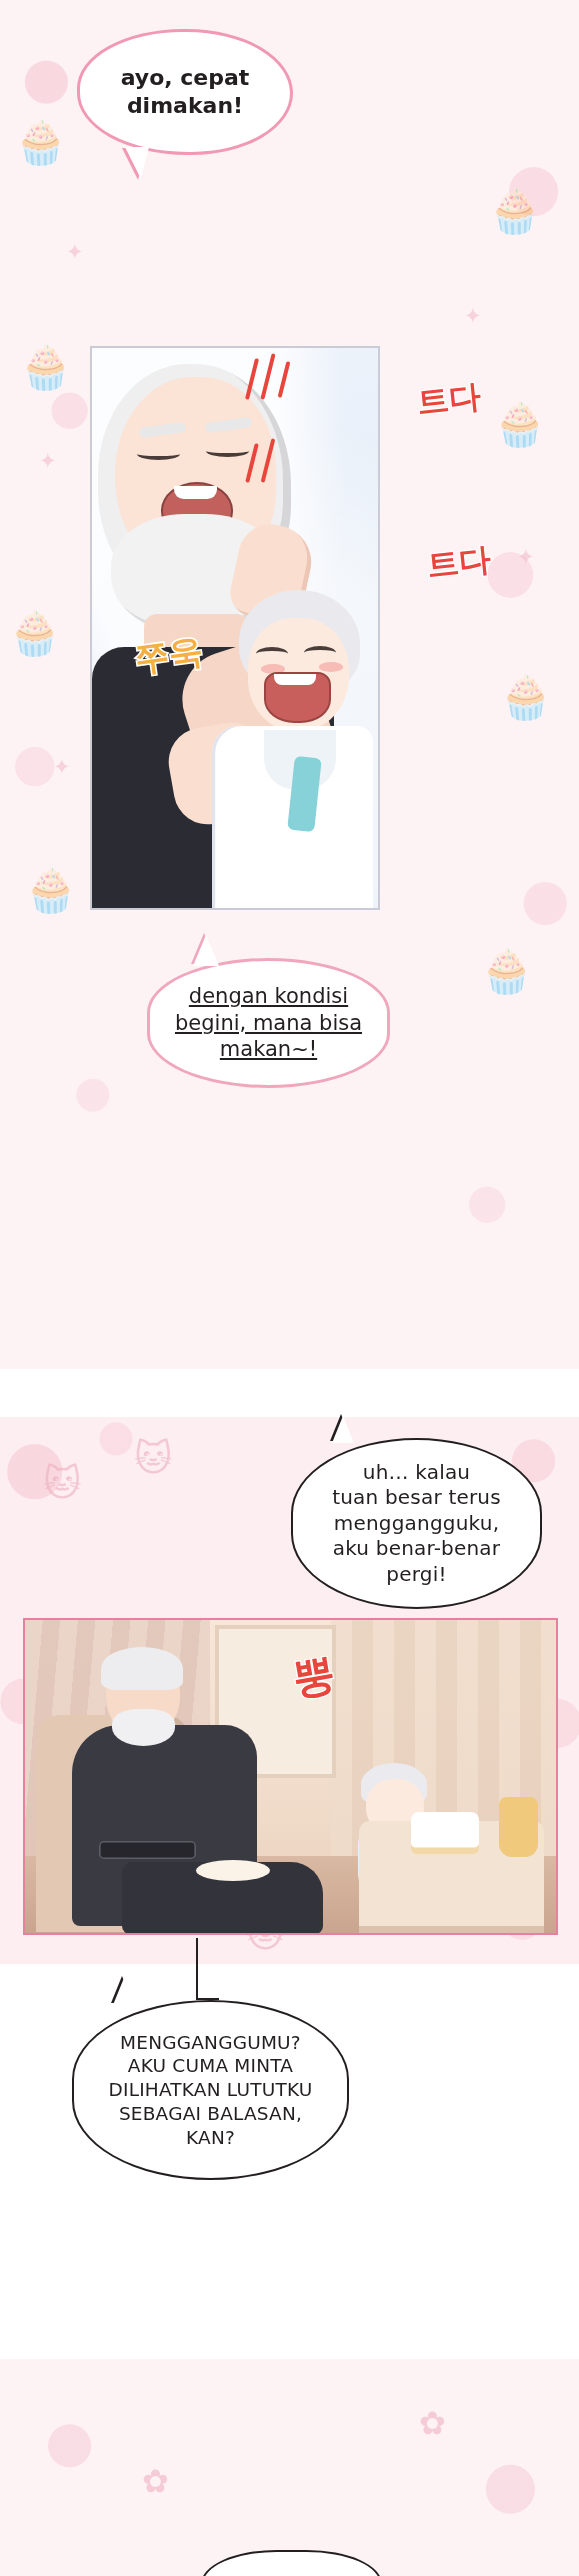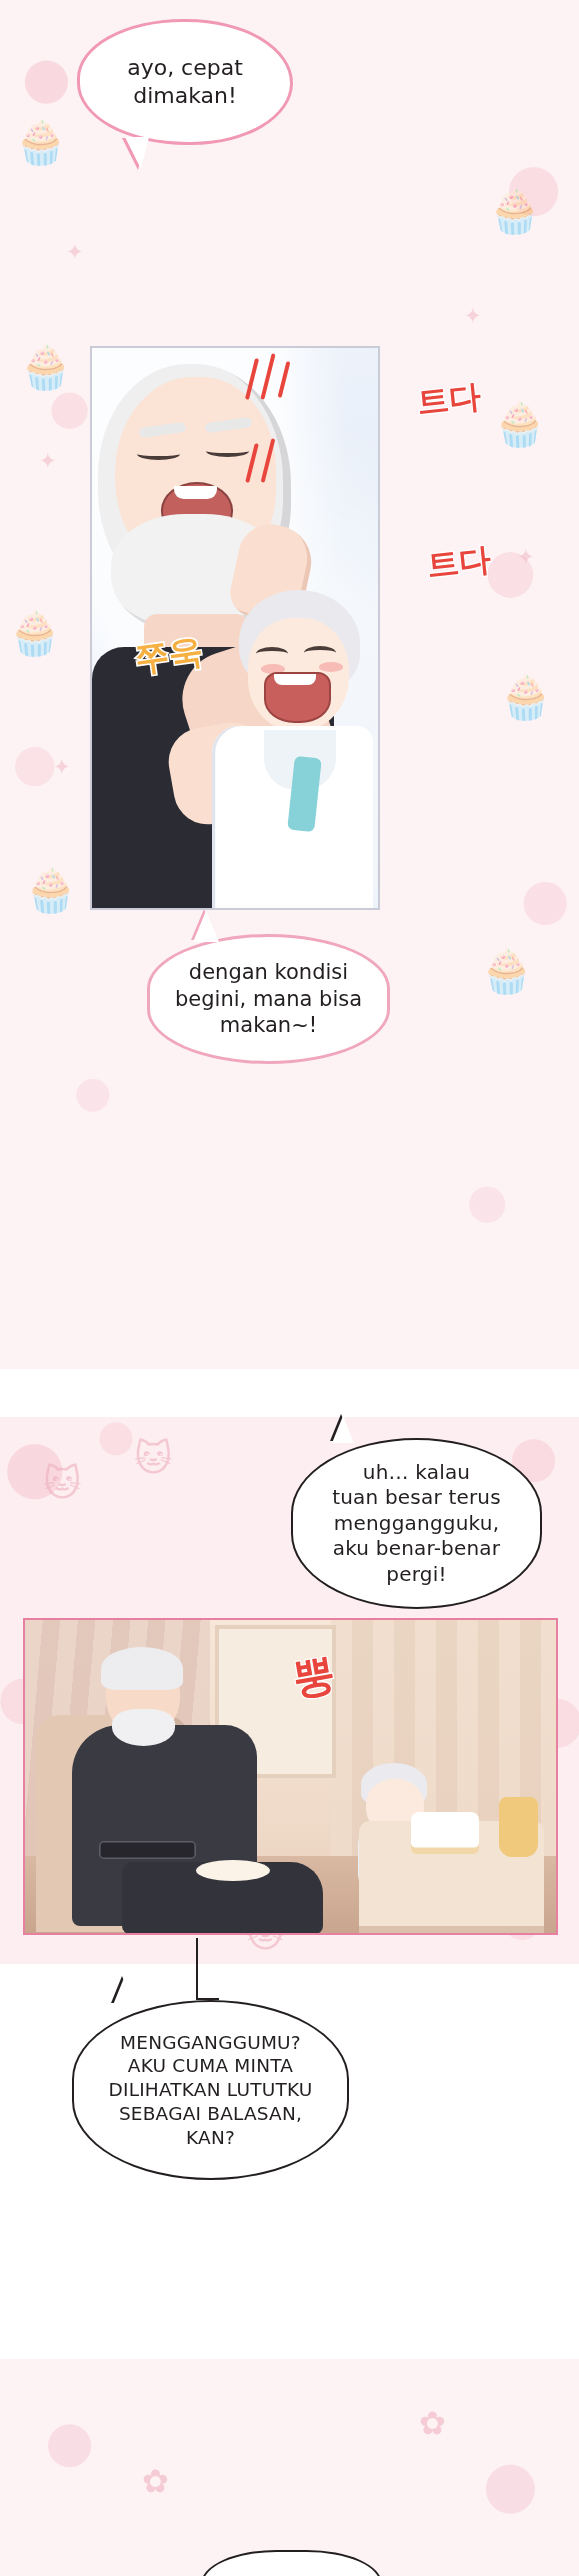--- a/index.html
+++ b/index.html
@@ -638,27 +638,27 @@
     <div class="motion-line" style="left:174px; top:4.8px;   height:47px; transform:rotate(14deg);"></div>
     <div class="motion-line" style="left:190px; top:13px;  height:37px; transform:rotate(14deg);"></div>
     <div class="motion-line" style="left:158px; top:95px; height:40px; transform:rotate(14deg);"></div>
     <div class="motion-line" style="left:174px; top:90px; height:45px; transform:rotate(14deg);"></div>
   </div>
 
   <div class="sfx sfx-red" style="left:417px; top:378px; transform:rotate(-6deg);">트다</div>
   <div class="sfx sfx-red" style="left:427px; top:541px; transform:rotate(-6deg);">트다</div>
   <div class="sfx sfx-orange" style="left:135px; top:633px; transform:rotate(-8deg);">쭈욱</div>
 
-  <div class="bubble bubble-cloud" style="left:77px; top:19px; width:216px; height:126px;">
+  <div class="bubble bubble-cloud" style="left:77px; top:29px; width:216px; height:126px;font-weight:bold;">
     <span class="bubble-text">ayo, cepat
 dimakan!</span>
   </div>
 
 
-  <div class="bubble bubble-pinkline" style="left:147px; top:934px; width:243px; height:130px;">
+  <div class="bubble bubble-pinkline" style="left:147px; top:958px; width:243px; height:130px;text-decoration:underline;">
     <span class="bubble-text">dengan kondisi
 begini, mana bisa
 makan~!</span>
   </div>
 
   <div class="bg-pattern-2">
     <span class="catface" style="left:43px;  top:48px;">🐱</span>
     <span class="catface" style="left:486px; top:74px;">🐱</span>
     <span class="catface" style="left:32px;  top:483px;">🐱</span>
     <span class="catface" style="left:246px; top:499px;">🐱</span>

